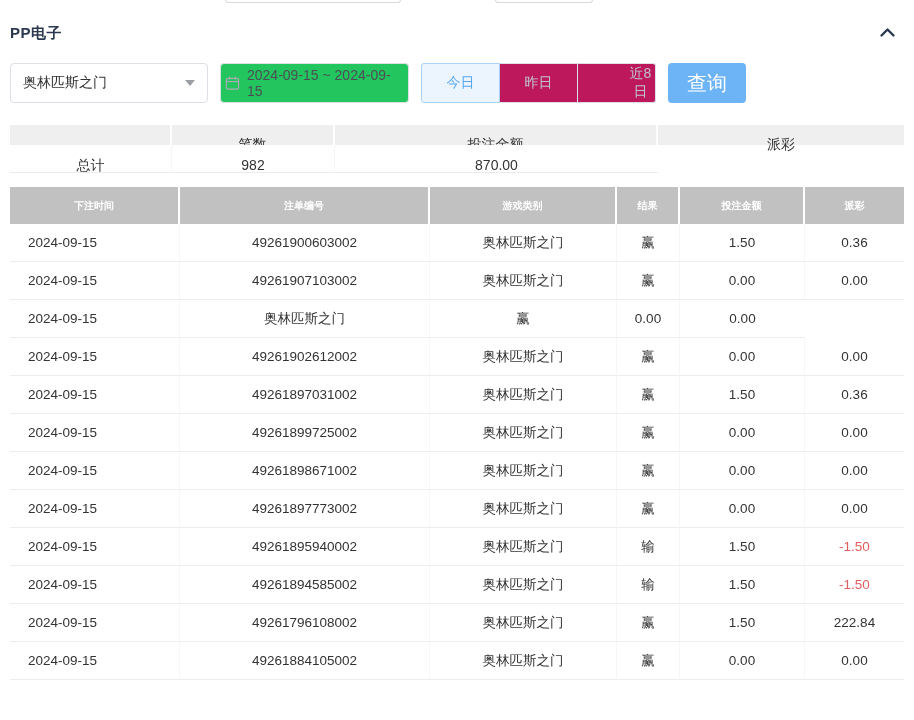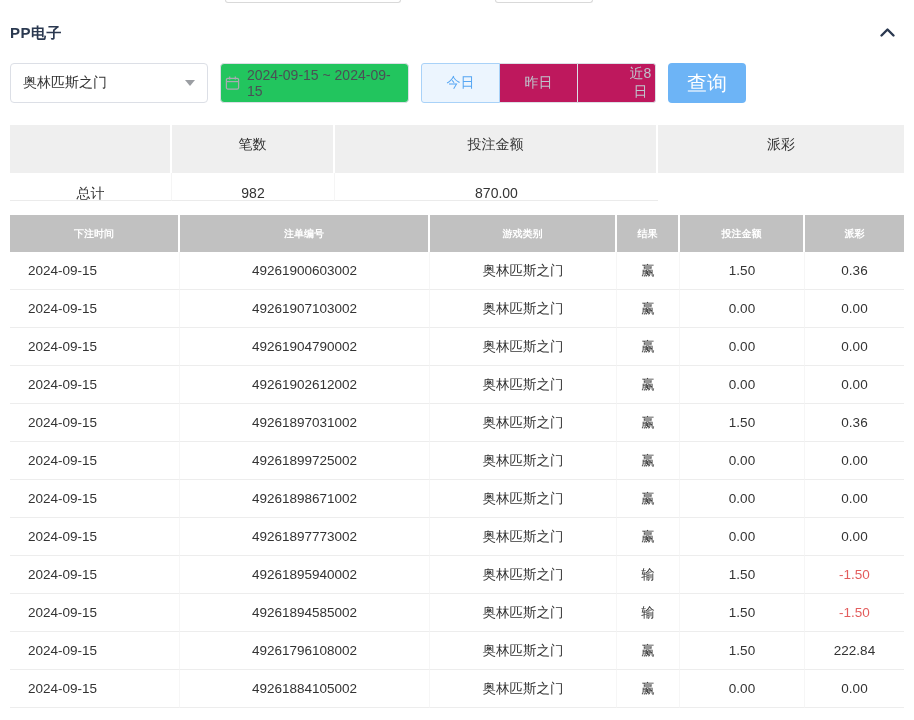--- a/index.html
+++ b/index.html
@@ -42,21 +42,21 @@
   .quick-btn.active { background:#ecf5fe; border-color:#a9d2f8; color:#58a7f3;
     position:relative; z-index:1; }
   .search-btn { margin-left:12px; width:78px; height:40px; background:#6db4f6;
     color:#fff; border:none; border-radius:4px; font-size:20px; cursor:pointer;
     font-family:inherit; }
 
   
   .sum-table { margin:22px 10px 0 10px; }
   .sum-row { display:grid; grid-template-columns:162px 163px 323px 1fr; }
   .sum-row .cell { text-align:center; }
-  .sum-head .cell { background:#efefef; height:48px; line-height:38px;
+  .sum-head .cell { background:#efefef; height:20px; line-height:38px;
     border-right:2px solid #fff; color:#333; }
   .sum-head .cell:last-child { border-right:none; }
   .sum-body .cell { height:28px; line-height:40px; background:#fff;
     border-bottom:1px solid #ebebeb; border-right:1px solid #f5f5f5; }
   .sum-body .cell:last-child { border-right:none; }
 
   
   .tbl { margin:14px 10px 0 10px; }
   .tbl-head, .tbl-row { display:grid; grid-template-columns:170px 250px 187px 63px 125px 1fr; }
   .tbl-head .cell { background:#c1c1c1; color:#fff; height:37px; line-height:37px;
@@ -150,21 +150,20 @@
         <div class="tbl-row">
           <div class="cell date">2024-09-15</div>
           <div class="cell">49261907103002</div>
           <div class="cell">奥林匹斯之门</div>
           <div class="cell">赢</div>
           <div class="cell">0.00</div>
           <div class="cell">0.00</div>
         </div>
         <div class="tbl-row">
           <div class="cell date">2024-09-15</div>
-          <div class="cell">49261904790002</div>
           <div class="cell">奥林匹斯之门</div>
           <div class="cell">赢</div>
           <div class="cell">0.00</div>
           <div class="cell">0.00</div>
         </div>
         <div class="tbl-row">
           <div class="cell date">2024-09-15</div>
           <div class="cell">49261902612002</div>
           <div class="cell">奥林匹斯之门</div>
           <div class="cell">赢</div>

